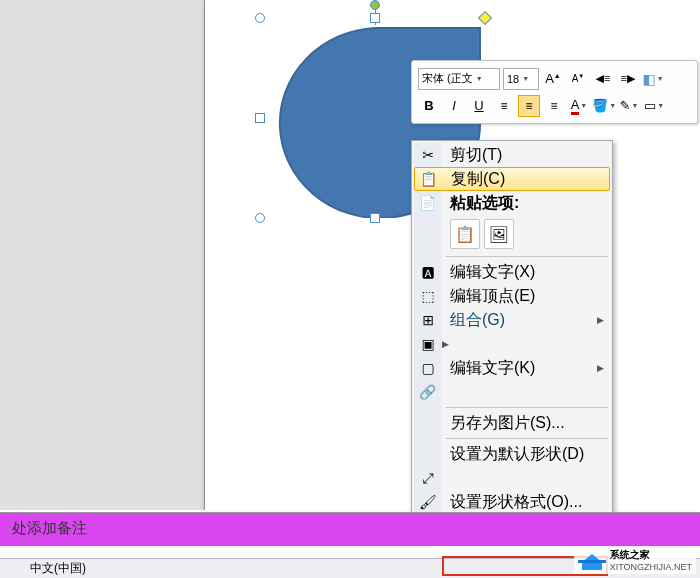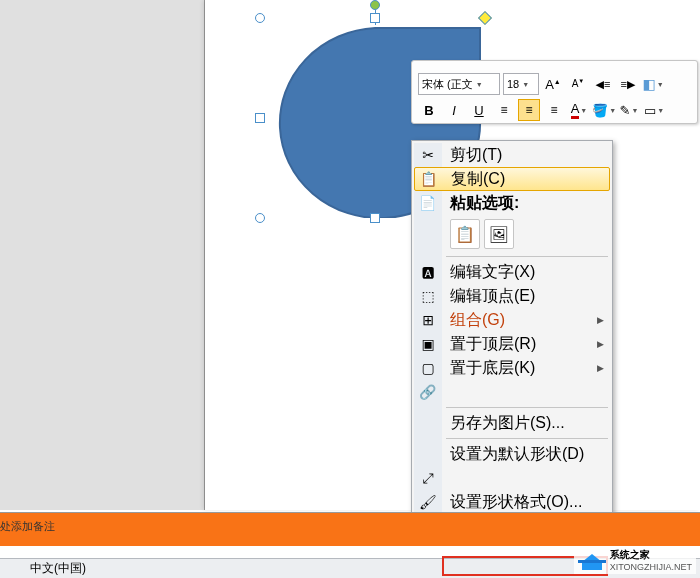--- a/index.html
+++ b/index.html
@@ -67,21 +67,21 @@
       left: 115px; top: -8px;
     }
     .mini-toolbar {
       position: absolute;
       left: 411px; top: 60px;
       width: 287px; height: 64px;
       background: #fdfdfd;
       border: 1px solid #c5c5c5;
       border-radius: 3px;
       box-shadow: 1px 1px 3px rgba(0,0,0,0.2);
-      padding: 12px 6px;
+      padding: 6px 6px;
       display: flex;
       flex-direction: column;
       gap: 4px;
     }
     .tb-row { display: flex; align-items: center; gap: 3px; height: 26px; }
     .tb-dropdown {
       border: 1px solid #abadb3;
       background: #fff;
       height: 22px;
       display: flex;
@@ -130,21 +130,21 @@
       display: flex;
       align-items: center;
       z-index: 1;
     }
     .cm-item.hover {
       background: linear-gradient(#fff7da, #ffe58d);
       border: 1px solid #e5a500;
       border-radius: 2px;
       margin: 0;
     }
-    .cm-item.disabled .cm-label { color: #c2410c; }
+    .cm-item.disabled .cm-label { color: #0c4a6e; }
     .cm-icon {
       width: 28px;
       display: flex;
       align-items: center;
       justify-content: center;
       font-size: 14px;
     }
     .cm-label {
       padding-left: 8px;
       font-size: 16px;
@@ -183,24 +183,24 @@
       position: absolute;
       border: 2px solid #e03020;
       left: 442px; top: 556px;
       width: 166px; height: 20px;
       z-index: 5;
     }
     .notes-panel {
       position: absolute;
       left: 0; top: 512px;
       width: 700px; height: 34px;
-      background: #f97316;
+      background: #d946ef;
       border-top: 1px solid #999;
-      padding: 6px 0;
-      font-size: 11px;
+      padding: 6px 12px;
+      font-size: 15px;
       color: #333;
     }
     .status-bar {
       position: absolute;
       left: 0; top: 558px;
       width: 700px; height: 20px;
       background: #eceef1;
       border-top: 1px solid #b5b9bf;
       display: flex;
       align-items: center;
@@ -346,26 +346,25 @@
     <div class="cm-icon">⬚</div>
     <div class="cm-label">编辑顶点(E)</div>
   </div>
   <div class="cm-item disabled">
     <div class="cm-icon">⊞</div>
     <div class="cm-label">组合(G)</div>
     <div class="cm-arrow">▶</div>
   </div>
   <div class="cm-item">
     <div class="cm-icon">▣</div>
-    <div class="cm-label">置于顶层(R)</div>
     <div class="cm-arrow">▶</div>
   </div>
   <div class="cm-item">
     <div class="cm-icon">▢</div>
-    <div class="cm-label">置于底层(K)</div>
+    <div class="cm-label">编辑文字(K)</div>
     <div class="cm-arrow">▶</div>
   </div>
   <div class="cm-item">
     <div class="cm-icon">🔗</div>
   </div>
   <div class="cm-sep"></div>
   <div class="cm-item">
     <div class="cm-icon"></div>
     <div class="cm-label">另存为图片(S)...</div>
   </div>

